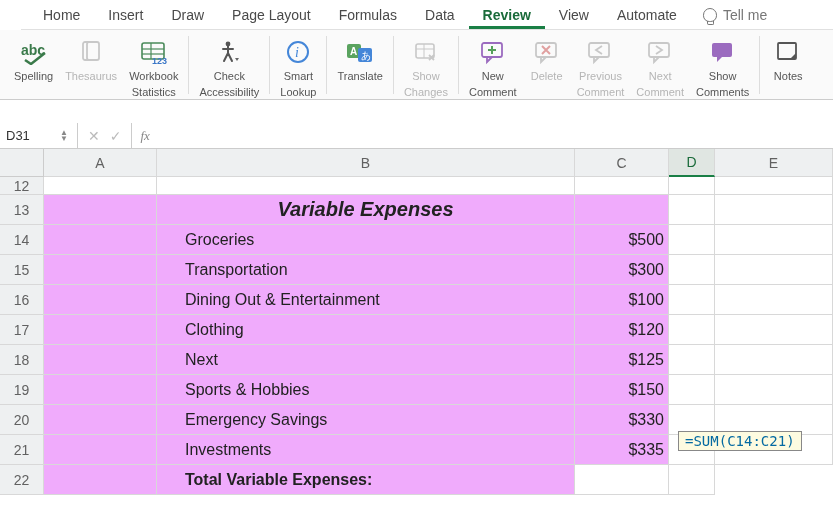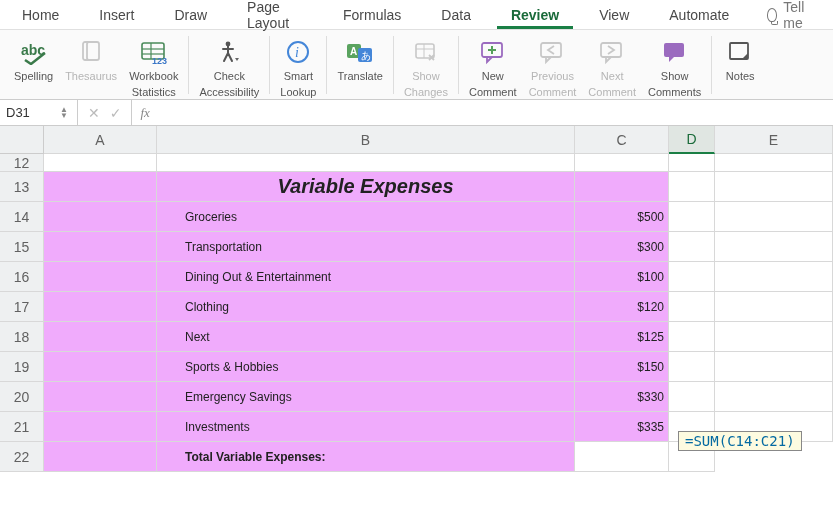--- a/index.html
+++ b/index.html
@@ -11,25 +11,26 @@
     height: 507px;
     overflow: hidden;
     color: #444;
     user-select: none;
   }
 
   
   .tabs {
     display: flex;
     align-items: center;
-    gap: 12px;
+    gap: 0;
     padding: 0 8px;
     height: 30px;
     border-bottom: 1px solid #e0e0e0;
     background: #fff;
+    margin-left: 21px;
   }
   .tab {
     padding: 6px 14px 6px 14px;
     font-size: 14px;
     color: #4a4a4a;
     cursor: pointer;
   }
   .tab.active {
     color: #1a6b3a;
     font-weight: 600;
@@ -96,20 +97,21 @@
   }
 
   
   .fbar {
     display: flex;
     align-items: center;
     height: 26px;
     border-bottom: 1px solid #ccc;
     background: #fff;
     font-size: 13px;
+    margin-top: 23px;
   }
   .namebox {
     width: 78px;
     height: 100%;
     border-right: 1px solid #ccc;
     padding: 0 6px;
     display: flex;
     align-items: center;
     color: #333;
     position: relative;
@@ -145,21 +147,21 @@
   }
   .corner{
     border-right:1px solid #ccc;border-bottom:1px solid #ccc;height:28px;
   }
   .colhdr{height:28px;}
   .rowhdr{height:30px;justify-content:center;}
   .cell{
     height:30px;
     display:flex;align-items:center;
     padding:0 4px;
-    font-size:12px;
+    font-size:16px;
     color:#222;
     background:#fff;
   }
   .rowhdr.first, .cell.r12{height:18px;}
   .blue{background:#f0abfc;}
   .cell.center{justify-content:center;}
   .cell.right{justify-content:flex-end;}
   .cell.indent{padding-left:28px;}
   .titlecell{
     font-weight:700;font-style:italic;font-size:20px;color:#222;
@@ -308,20 +310,30 @@
           <rect x="3" y="4" width="20" height="14" rx="2" fill="none" stroke="#9b6bbf" stroke-width="1.8"></rect>
           <path d="M8 18 L8 23 L13 18" fill="none" stroke="#9b6bbf" stroke-width="1.8"></path>
           <line x1="13" y1="7" x2="13" y2="15" stroke="#56a05a" stroke-width="2"></line>
           <line x1="9" y1="11" x2="17" y2="11" stroke="#56a05a" stroke-width="2"></line>
         </svg>
     </span>
     <span>New</span>
     <span>Comment</span>
   </div>
 
+  <div class="rbtn dim">
+    <span class="ic">
+      <svg width="28" height="26">
+          <rect x="3" y="4" width="20" height="14" rx="2" fill="none" stroke="#c8c8c8" stroke-width="1.8"></rect>
+          <path d="M8 18 L8 23 L13 18" fill="none" stroke="#c8c8c8" stroke-width="1.8"></path>
+          <path d="M9 7 L17 15 M9 15 L17 7" stroke="#e0a0a0" stroke-width="2"></path>
+        </svg>
+    </span>
+    <span>Delete</span>
+  </div>
 
   <div class="rbtn dim">
     <span class="ic">
       <svg width="28" height="26">
           <rect x="3" y="4" width="20" height="14" rx="2" fill="none" stroke="#c8c8c8" stroke-width="1.8"></rect>
           <path d="M8 18 L8 23 L13 18" fill="none" stroke="#c8c8c8" stroke-width="1.8"></path>
           <path d="M16 7 L10 11 L16 15" fill="none" stroke="#c8c8c8" stroke-width="1.8"></path>
         </svg>
     </span>
     <span>Previous</span>

